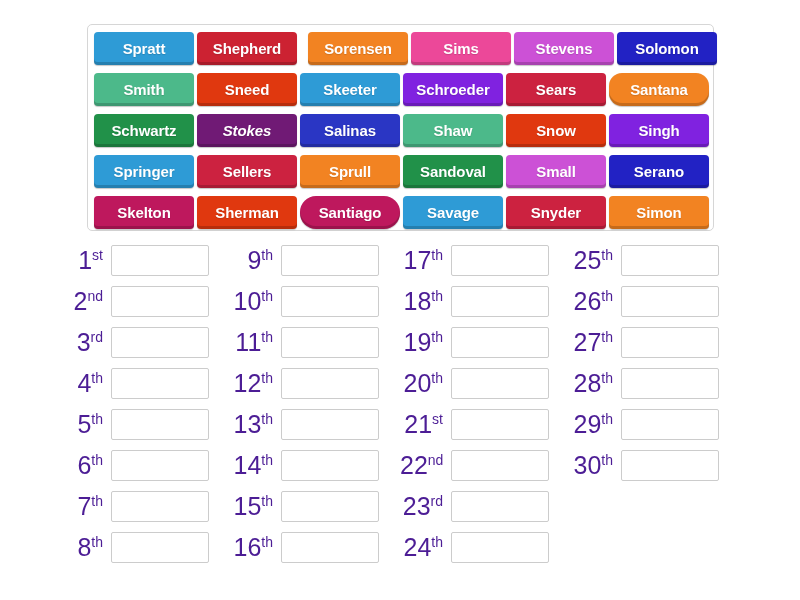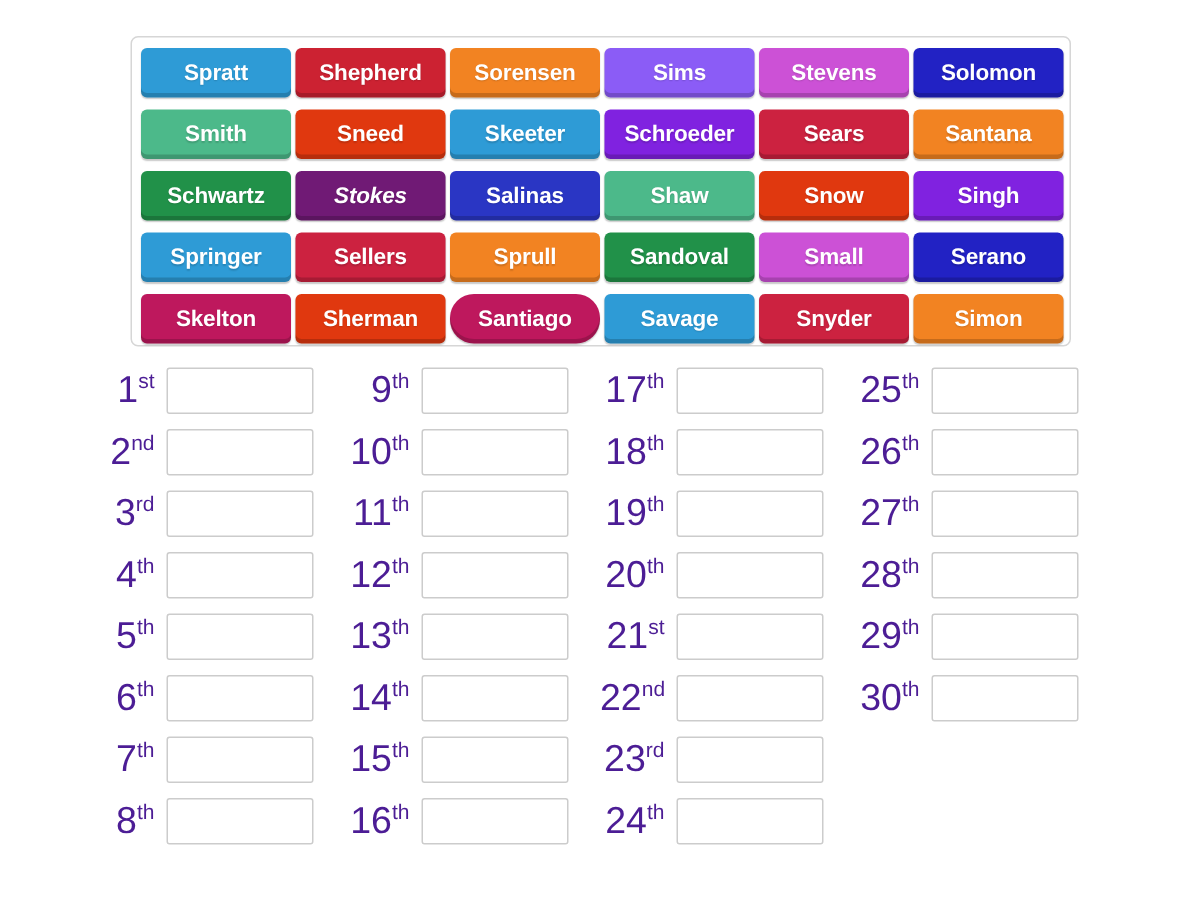--- a/index.html
+++ b/index.html
@@ -103,32 +103,32 @@
 </style>
 </head>
 <body>
 
 <div id="page">
 
   <div class="tile-bank" id="tile-bank">
       <div class="tile-row">
         <div class="tile" style="background: rgb(46, 155, 214);">Spratt</div>
         <div class="tile" style="background: rgb(204, 34, 50);">Shepherd</div>
-        <div class="tile" style="background: rgb(242, 131, 34);">Sorensen</div>
-        <div class="tile" style="background: #8b5cf6;">Sims</div>
+        <div class="tile" style="background: rgb(242, 131, 34); margin-left: 8px;">Sorensen</div>
+        <div class="tile" style="background: #ec4899;">Sims</div>
         <div class="tile" style="background: rgb(204, 81, 214);">Stevens</div>
         <div class="tile" style="background: rgb(34, 34, 196);">Solomon</div>
       </div>
       <div class="tile-row">
         <div class="tile" style="background: rgb(76, 185, 138);">Smith</div>
         <div class="tile" style="background: rgb(224, 56, 15);">Sneed</div>
         <div class="tile" style="background: rgb(46, 155, 214);">Skeeter</div>
         <div class="tile" style="background: rgb(128, 34, 224);">Schroeder</div>
         <div class="tile" style="background: rgb(204, 34, 64);">Sears</div>
-        <div class="tile" style="background: rgb(242, 131, 34);">Santana</div>
+        <div class="tile" style="background: rgb(242, 131, 34); border-radius: 13px;">Santana</div>
       </div>
       <div class="tile-row">
         <div class="tile" style="background: rgb(33, 145, 73);">Schwartz</div>
         <div class="tile" style="background: #701a75; font-style: italic;">Stokes</div>
         <div class="tile" style="background: rgb(42, 54, 196);">Salinas</div>
         <div class="tile" style="background: rgb(76, 185, 138);">Shaw</div>
         <div class="tile" style="background: rgb(224, 56, 15);">Snow</div>
         <div class="tile" style="background: rgb(128, 34, 224);">Singh</div>
       </div>
       <div class="tile-row">

